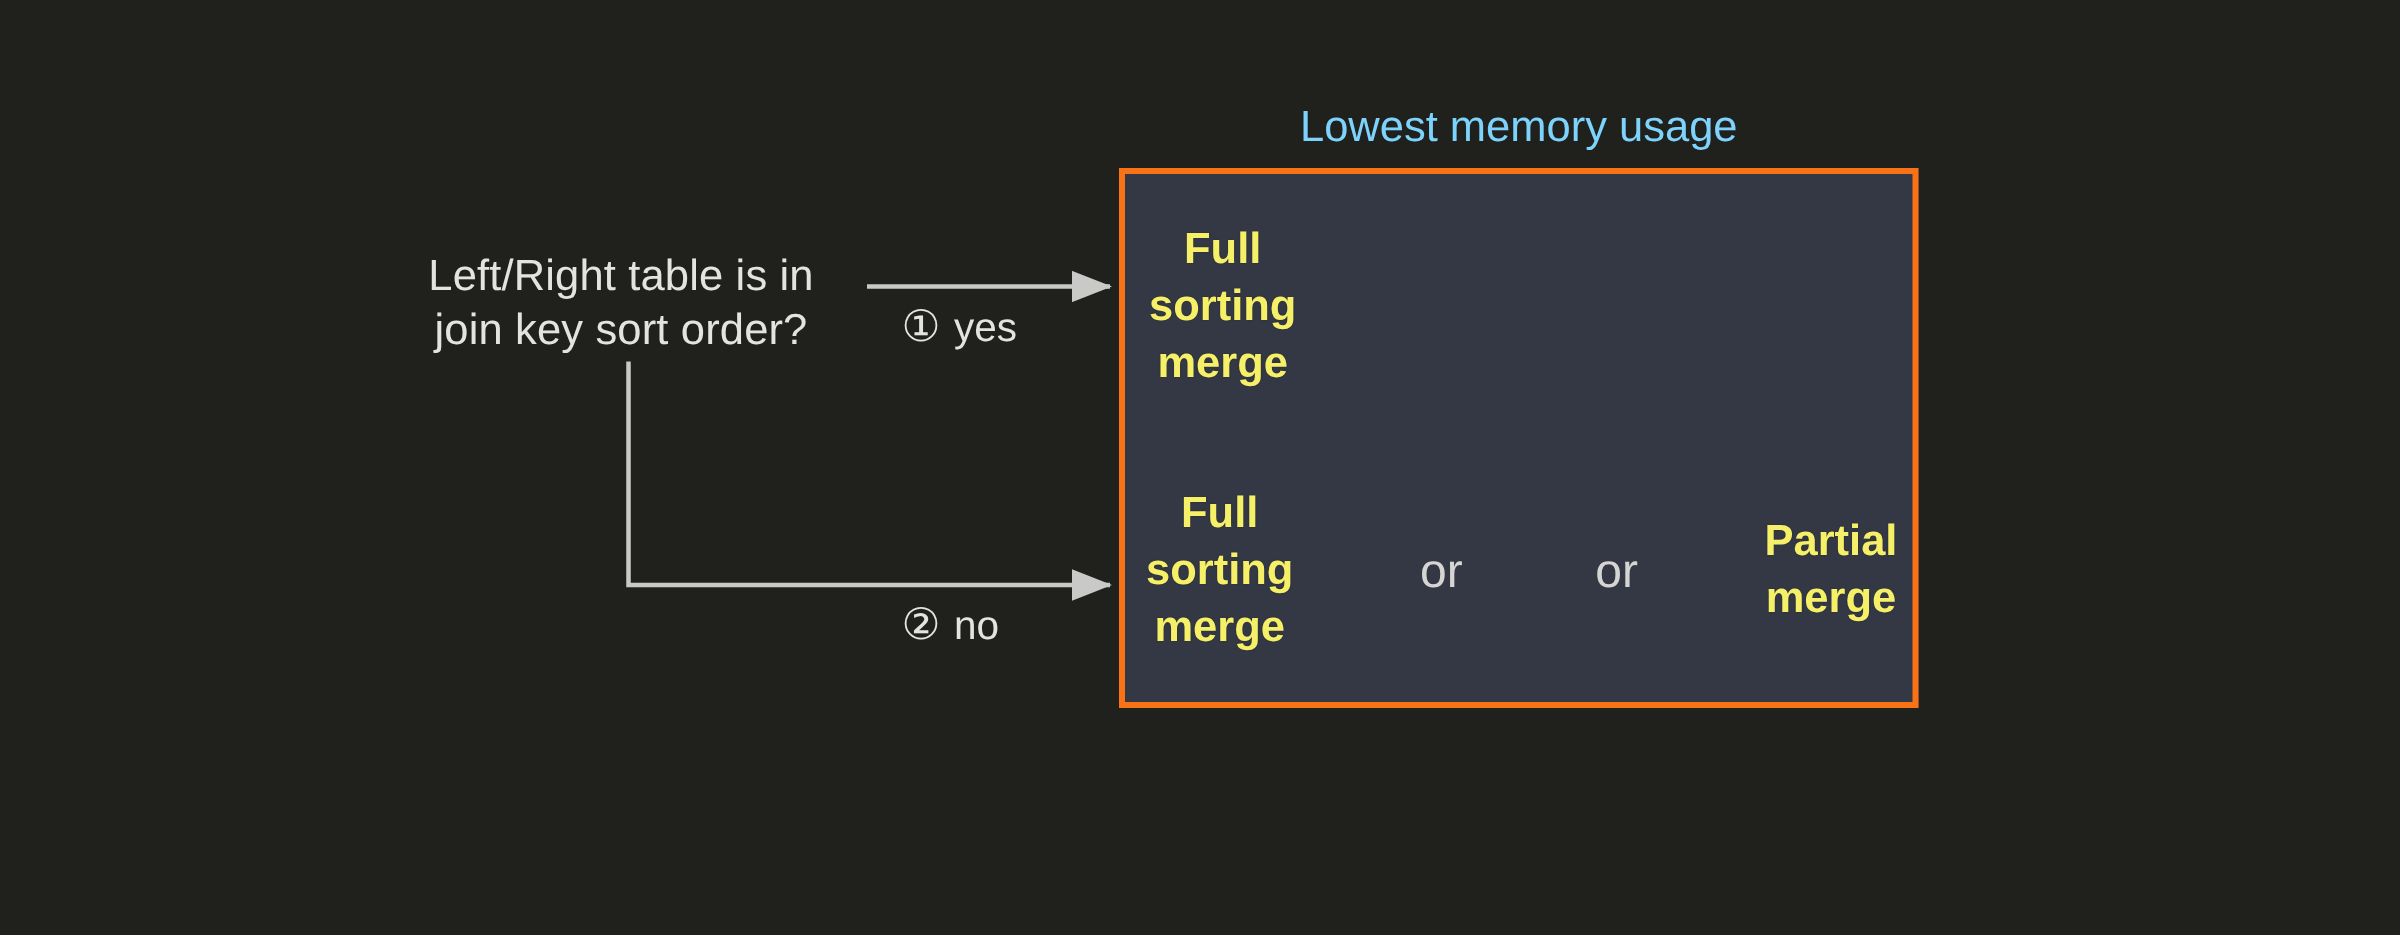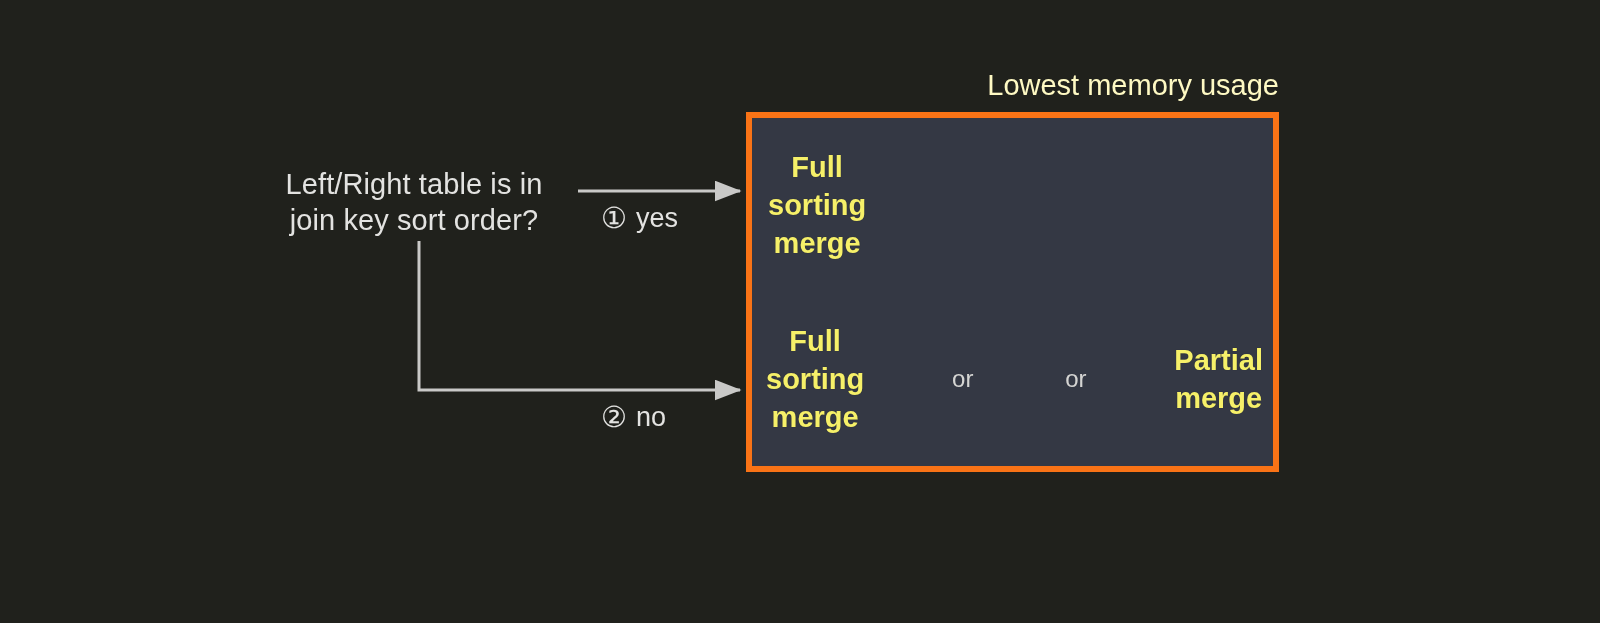--- a/index.html
+++ b/index.html
@@ -68,21 +68,21 @@
 
   
   #panel {
     position: absolute;
     left: 746px;
     top: 112px;
     width: 533px;
     height: 360px;
     box-sizing: border-box;
     background: #343844;
-    border: 6px solid #f97316;
+    border: 4px solid #f97316;
     display: flex;
     flex-direction: column;
   }
 
   .panel-row {
     flex: 1 1 0;
     display: flex;
     align-items: center;
     padding: 0 10px 0 8px;
     box-sizing: border-box;
@@ -97,33 +97,33 @@
     line-height: 38px;
     text-align: center;
     white-space: pre-line;
     text-shadow: 0 0 1px rgba(0,0,0,0.35);
   }
   #row-sorted .option { margin-left: 8px; }
   #row-unsorted .option-0 { margin-left: 6px; }
 
   .or {
     color: #d5d5d3;
-    font-size: 24px;
+    font-size: 32px;
     line-height: 30px;
     font-weight: normal;
     padding: 0 4px;
   }
 
   
   .caption {
     position: absolute;
     left: 746px;
     width: 533px;
-    text-align: right;
-    color: #fef9c3;
+    text-align: center;
+    color: #7dd3fc;
     font-size: 29px;
     line-height: 34px;
     white-space: nowrap;
   }
   #caption-top { top: 68px; }
   #caption-bottom { top: 482px; }
 </style>
 </head>
 <body>
 

